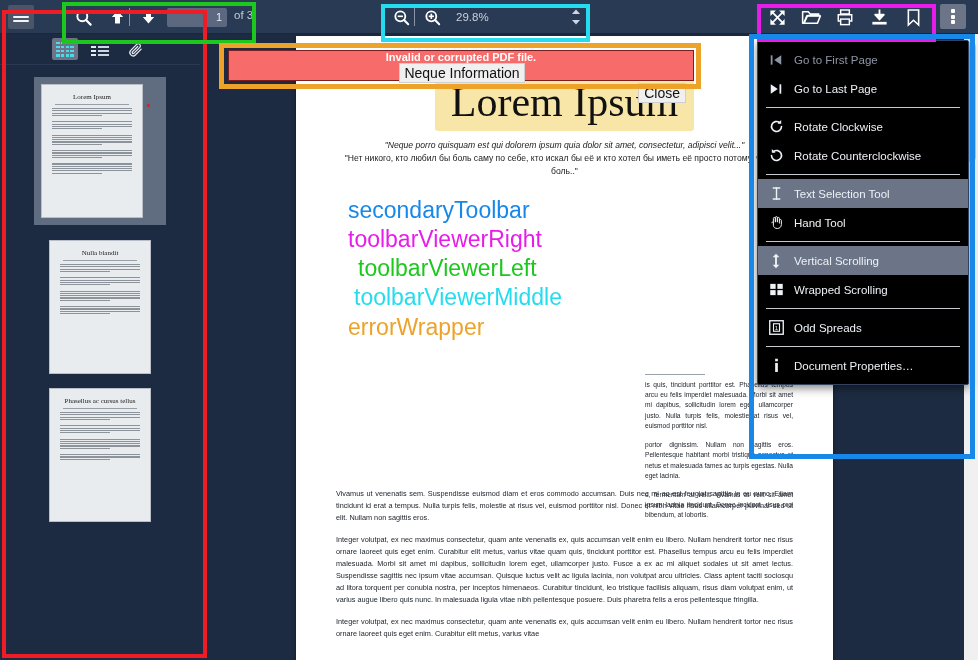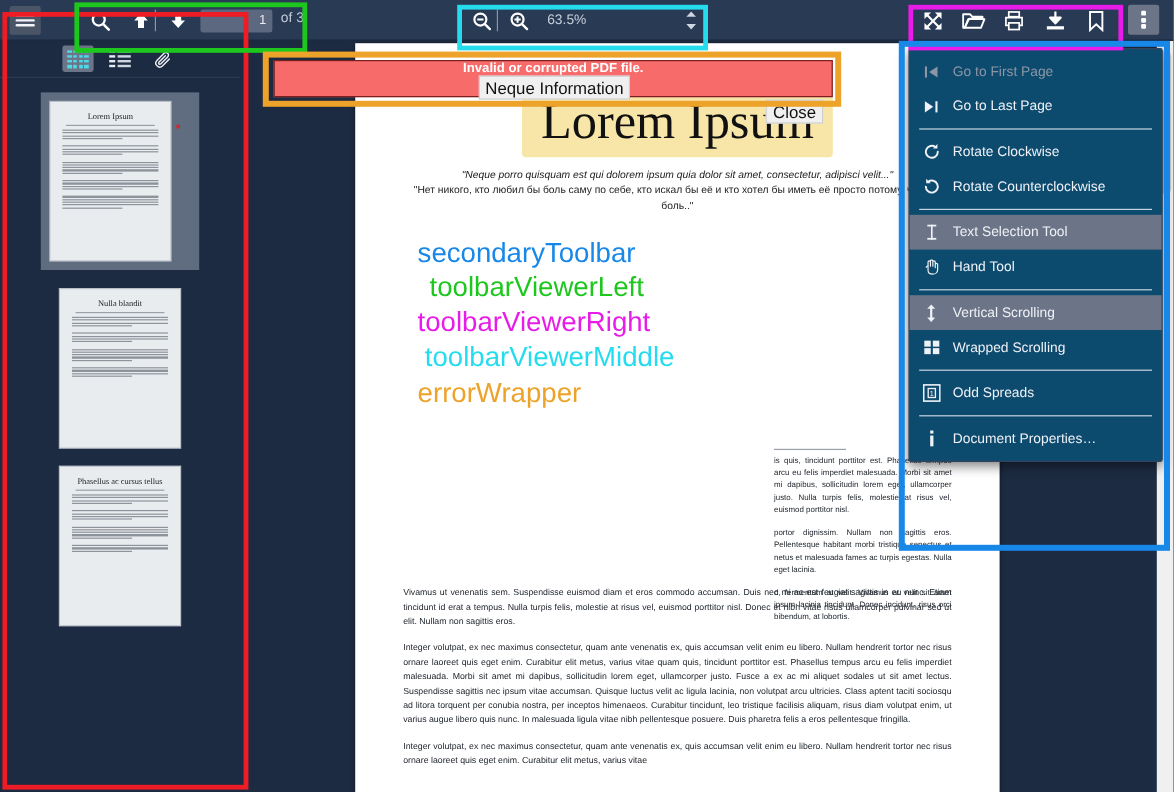--- a/index.html
+++ b/index.html
@@ -140,21 +140,21 @@
     font-size:7.3px;color:#20262e;line-height:1.62;margin:0 0 11px;text-align:justify;
   }
 
   
   .vscroll{position:absolute;right:0;top:34px;bottom:0;width:14px;background:#f0f0f0;z-index:13;}
   .vscroll .thumbbar{position:absolute;left:2px;top:8px;width:10px;height:120px;background:#c4c7cc;border-radius:5px;}
 
   
   .secondary{
     position:absolute;right:9px;top:40px;width:210px;
-    background:#0c4a6e;border:1px solid #33435f;border-radius:2px;
+    background:#000000;border:1px solid #33435f;border-radius:2px;
     padding:4px 0;z-index:40;
     box-shadow:0 3px 10px rgba(0,0,0,.5);
   }
   .sitem{
     display:flex;align-items:center;height:29px;padding:0 10px;
     color:#eef1f6;font-size:11.5px;gap:10px;box-sizing:border-box;
   }
   .sitem.active{background:#6b7587;}
   .sitem.disabled{color:#8d96a6;}
   .sitem .ic{width:16px;height:16px;display:flex;align-items:center;justify-content:center;flex:0 0 16px;}
@@ -331,22 +331,22 @@
         <div class="doc-title">
           <span>Lorem Ipsum</span>
         </div>
         <div class="doc-quote">
           <div class="lat">"Neque porro quisquam est qui dolorem ipsum quia dolor sit amet, consectetur, adipisci velit..."</div>
           <div>"Нет никого, кто любил бы боль саму по себе, кто искал бы её и кто хотел бы иметь её просто потому, что это боль.."</div>
         </div>
 
         <div class="labels">
           <div style="color:#1787e8">secondaryToolbar</div>
+          <div style="color:#e81ce8">toolbarViewerRight</div>
           <div style="color:#1ec71e;padding-left:10px">toolbarViewerLeft</div>
-          <div style="color:#e81ce8">toolbarViewerRight</div>
           <div style="color:#25dcee;padding-left:6px">toolbarViewerMiddle</div>
           <div style="color:#eda32a">errorWrapper</div>
         </div>
       </div>
 
       <div class="cols">
         <div class="col-right">
           <hr>
           <p>is quis, tincidunt porttitor est. Phasellus tempus arcu eu felis imperdiet malesuada. Morbi sit amet mi dapibus, sollicitudin lorem eget, ullamcorper justo. Nulla turpis felis, molestie at risus vel, euismod porttitor nisl.</p>
           <p>portor dignissim. Nullam non sagittis eros. Pellentesque habitant morbi tristique senectus et netus et malesuada fames ac turpis egestas. Nulla eget lacinia.</p>
@@ -408,21 +408,21 @@
     <div class="vsep" style="left:414px;"></div>
     <div class="tb-icon" id="zoomIn">
       <svg width="19" height="19" viewBox="0 0 24 24">
         <circle cx="10.5" cy="10.5" r="6.3" fill="none" stroke="#fff" stroke-width="2.3"></circle>
         <line x1="7.2" y1="10.5" x2="13.8" y2="10.5" stroke="#fff" stroke-width="2.1"></line>
         <line x1="10.5" y1="7.2" x2="10.5" y2="13.8" stroke="#fff" stroke-width="2.1"></line>
         <line x1="15.2" y1="15.2" x2="20.5" y2="20.5" stroke="#fff" stroke-width="2.5" stroke-linecap="round"></line>
       </svg>
     </div>
 
-    <div id="scaleSelect">63.5%</div>
+    <div id="scaleSelect">29.8%</div>
     <div id="scaleSpinner">
       <svg width="12" height="18" viewBox="0 0 12 18">
         <path d="M6 1.5 L10 6 H2 Z" fill="#cfd6e2"></path>
         <path d="M6 16.5 L10 12 H2 Z" fill="#cfd6e2"></path>
       </svg>
     </div>
 
     <div class="tb-icon" id="presentBtn">
       <svg width="19" height="19" viewBox="0 0 24 24">
         <path d="M3 3h7L3 10zM21 3v7l-7-7zM3 21h7l-7-7zM21 21v-7l-7 7z" fill="#fff"></path>

